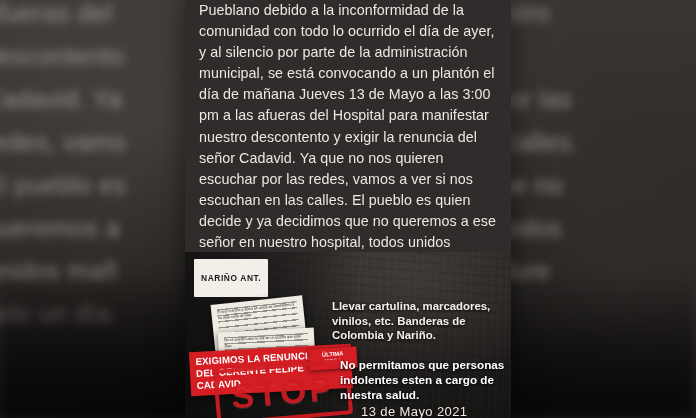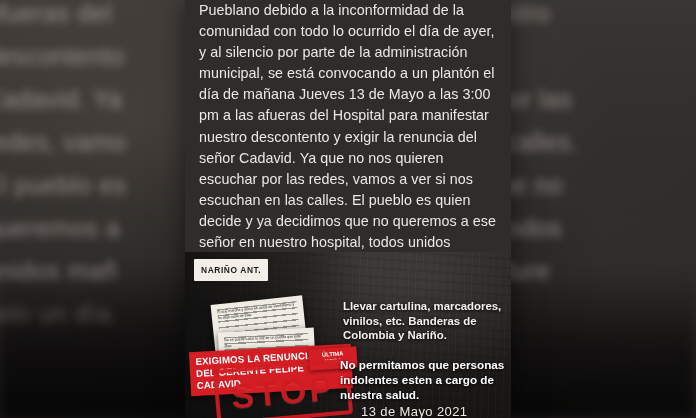--- a/index.html
+++ b/index.html
@@ -136,40 +136,40 @@
   
   .poster-badge {
     position: absolute;
     left: 9px;
     top: 7px;
     background: #f3efe8;
     color: #1a1a1a;
     font-size: 8.4px;
     font-weight: bold;
     letter-spacing: 0.6px;
-    padding: 6px 7px;
+    padding: 14px 7px;
     border-radius: 1px;
   }
 
   
   .poster-headline {
     position: absolute;
     left: 148px;
     top: 3px;
     color: #ffffff;
     font-size: 31px;
     font-weight: bold;
     letter-spacing: 1.6px;
     text-shadow: 0 2px 5px rgba(0,0,0,0.85);
     font-family: "Liberation Sans", sans-serif;
   }
 
   .poster-sub {
     position: absolute;
-    left: 158px;
+    left: 147px;
     top: 47px;
     width: 172px;
     color: #f4f1ec;
     font-size: 11.4px;
     line-height: 14.6px;
     font-weight: bold;
     text-shadow: 0 1px 3px rgba(0,0,0,0.9);
     white-space: pre-wrap;
   }
 

